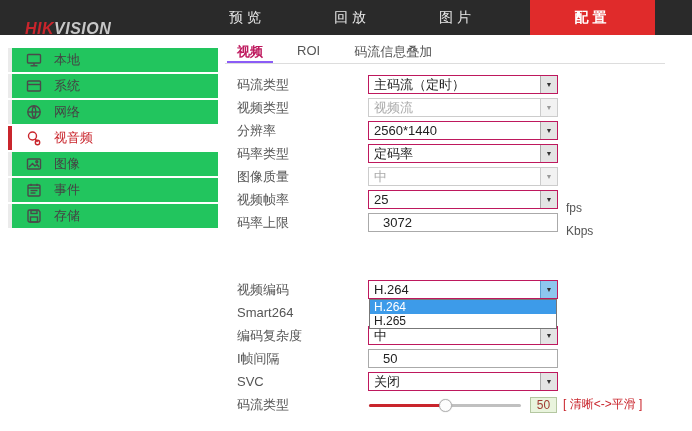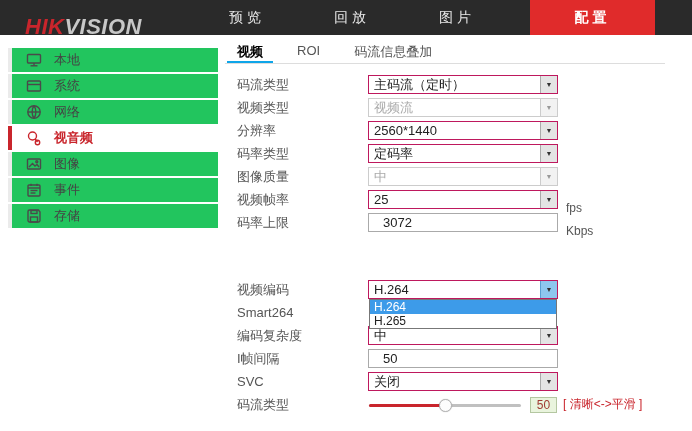--- a/index.html
+++ b/index.html
@@ -2,42 +2,42 @@
 <html><head>
 <meta charset="utf-8">
 <style>
   * { margin:0; padding:0; box-sizing:border-box; }
   html,body { width:692px; height:431px; }
   body { font-family:"Liberation Sans","DejaVu Sans",sans-serif; background:#fff; color:#333; overflow:hidden; }
   .screen { position:relative; width:692px; height:431px; background:#fff; }
 
   
   .topbar { position:relative; width:692px; height:35px; background:#2a2a2a; }
-  .logo { position:absolute; left:25px; top:14px; font-size:22px; font-weight:bold; font-style:italic; letter-spacing:.5px; }
+  .logo { position:absolute; left:25px; top:20px; font-size:16px; font-weight:bold; font-style:italic; letter-spacing:.5px; }
   .logo .hik { color:#c9252c; }
   .logo .vision { color:#c7c7c7; }
   .nav-item { position:absolute; top:0; height:35px; line-height:35px; color:#e8e8e8; font-size:14px; letter-spacing:4px; text-align:center; cursor:pointer; }
   .nav-preview { left:222px; width:50px; }
   .nav-playback { left:327px; width:50px; }
   .nav-picture { left:432px; width:50px; }
   .nav-config { left:530px; width:125px; background:#e02b2b; color:#fff; font-weight:bold; }
 
   
   .sidebar { position:absolute; left:0; top:48px; width:218px; }
   .side-item { display:flex; align-items:center; height:24px; margin:0 0 2px 8px; padding-left:14px; background:#22c55e; border-left:4px solid #ebebeb; color:#444; font-size:13px; cursor:pointer; }
   .side-item .icn { width:16px; height:16px; margin-right:12px; flex:0 0 16px; }
   .side-item svg { display:block; width:16px; height:16px; stroke:#4a4a4a; fill:none; stroke-width:1.4; }
-  .side-item.active { background:#fff; border-left:4px solid #c9252c; color:#c9252c; font-weight:bold; }
+  .side-item.active { background:#fff; border-left:4px solid #c9252c; color:#c9252c; font-weight:normal; }
   .side-item.active svg { stroke:#c9252c; }
 
   
   .main { position:absolute; left:225px; top:40px; width:467px; }
   .tabs { display:flex; border-bottom:1px solid #ddd; padding-left:2px; height:24px; width:440px; }
   .tab { font-size:13px; color:#555; padding:3px 10px 4px; margin-right:14px; cursor:pointer; }
-  .tab.active { color:#000000; border-bottom:2px solid #0ea5e9; font-weight:bold; }
+  .tab.active { color:#be185d; border-bottom:2px solid #8b5cf6; font-weight:bold; }
 
   .form { margin-top:11px; }
   .frow { display:flex; align-items:center; height:19px; margin-bottom:4px; position:relative; }
   .flabel { width:143px; padding-left:12px; font-size:13px; color:#555; }
   .select { position:relative; width:190px; height:19px; border:1px solid #be185d; background:#fff; display:flex; align-items:center; cursor:pointer; }
   .sel-val { flex:1; font-size:13px; padding-left:5px; color:#222; white-space:nowrap; overflow:hidden; }
   .sel-arrow { width:17px; height:17px; background:#e4e4e4; border-left:1px solid #aaa; font-size:7px; color:#333; display:flex; align-items:center; justify-content:center; }
   .select.disabled { border-color:#ccc; cursor:default; }
   .select.disabled .sel-val { color:#aaa; }
   .select.disabled .sel-arrow { background:#f2f2f2; border-left-color:#ccc; color:#999; }

